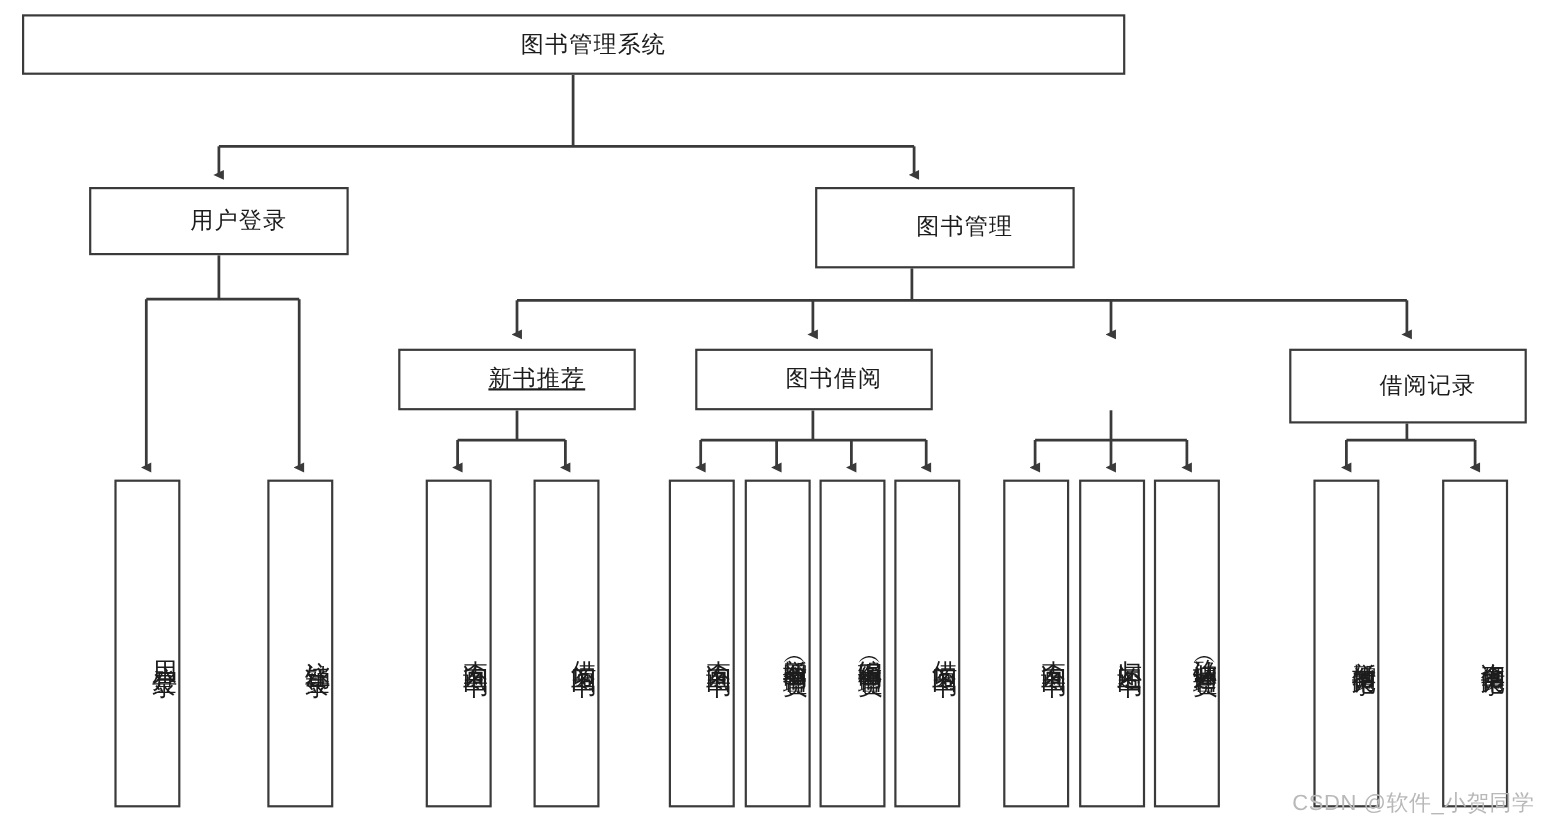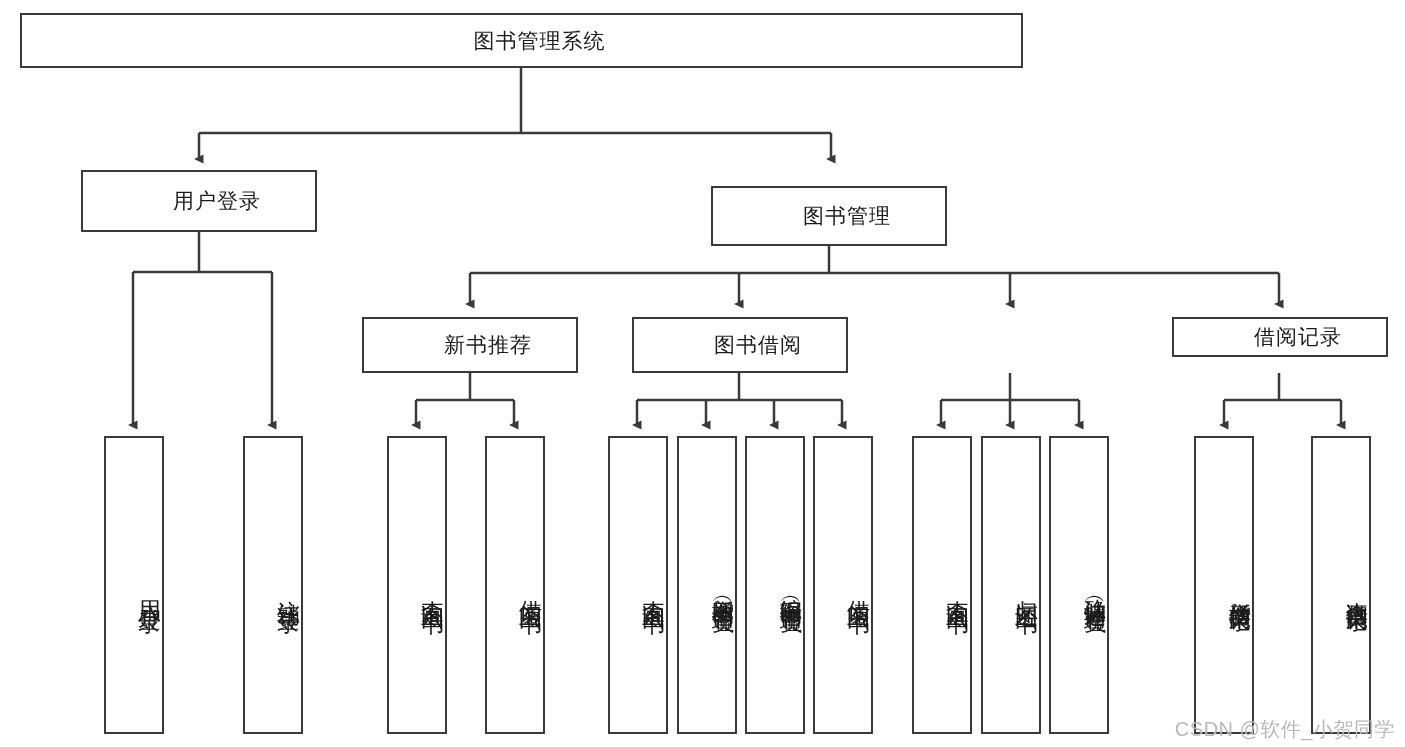--- a/index.html
+++ b/index.html
@@ -120,28 +120,28 @@
       <path d="M 1224 400 L 1341 400"></path>
       <path d="M 1224 400 L 1224 425" marker-end="url(#arrow)"></path>
       <path d="M 1341 400 L 1341 425" marker-end="url(#arrow)"></path>
     </g>
   </svg>
 
   <div class="node node-h" style="left:20px; top:13px; width:1003px; height:55px;">图书管理系统</div>
 
   <div class="node node-h" style="left:81px; top:170px; width:236px; height:62px;">用户登录</div>
 
-  <div class="node node-h" style="left:711px; top:170px; width:236px; height:60px;margin-top:16px;">图书管理</div>
+  <div class="node node-h" style="left:741px; top:170px; width:236px; height:74px;">图书管理</div>
 
-  <div class="node node-h" style="left:362px; top:317px; width:216px; height:56px;">新书推荐</div>
+  <div class="node node-h" style="left:362px; top:317px; width:216px; height:56px;text-decoration:underline;">新书推荐</div>
 
   <div class="node node-h" style="left:632px; top:317px; width:216px; height:56px;">图书借阅</div>
 
 
-  <div class="node node-h" style="left:1172px; top:317px; width:216px; height:40px;">借阅记录</div>
+  <div class="node node-h" style="left:1172px; top:317px; width:216px; height:68px;">借阅记录</div>
 
   <div class="node node-v" style="left:104px; top:436px; width:60px; height:298px;">用户登录</div>
 
   <div class="node node-v" style="left:243px; top:436px; width:60px; height:298px;">注销登录</div>
 
   <div class="node node-v" style="left:387px; top:436px; width:60px; height:298px;">查询图书</div>
 
   <div class="node node-v" style="left:485px; top:436px; width:60px; height:298px;">借阅图书</div>
 
   <div class="node node-v" style="left:608px; top:436px; width:60px; height:298px;">查询图书</div>

